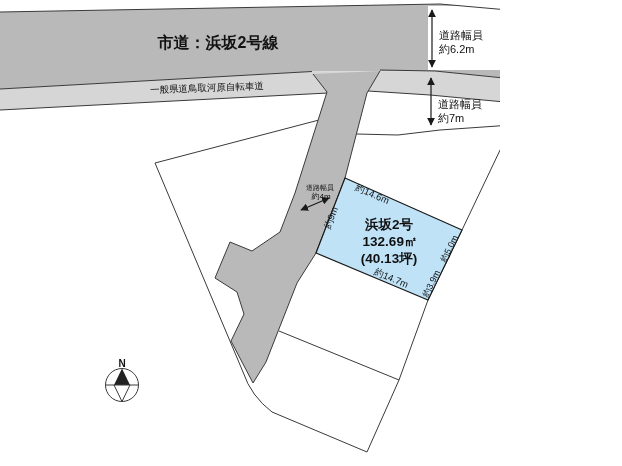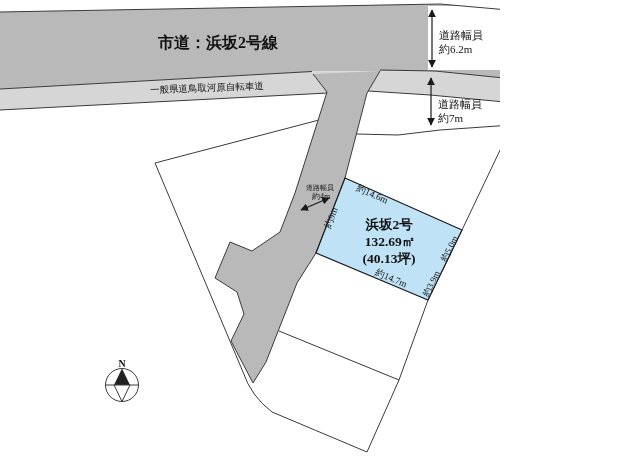--- a/index.html
+++ b/index.html
@@ -1,20 +1,20 @@
 <!DOCTYPE html>
 <html><head>
 <meta charset="utf-8">
 <style>
   html,body{margin:0;padding:0;background:#fff;}
   .stage{
     position:relative;
     width:500px;height:466px;
     background:#f97316;
-    font-family:Liberation Serif, serif;
+    font-family:Liberation Sans, sans-serif;
     overflow:hidden;
   }
   svg{display:block}
   text{fill:#111;}
   .t-bold{font-weight:bold;}
   .outline{fill:none;stroke:#3a3a3a;stroke-width:1;}
   .thin{stroke:#3a3a3a;stroke-width:1;fill:none;}
   .arrow{stroke:#1a1a1a;stroke-width:1.2;fill:none;}
 </style>
 </head>

